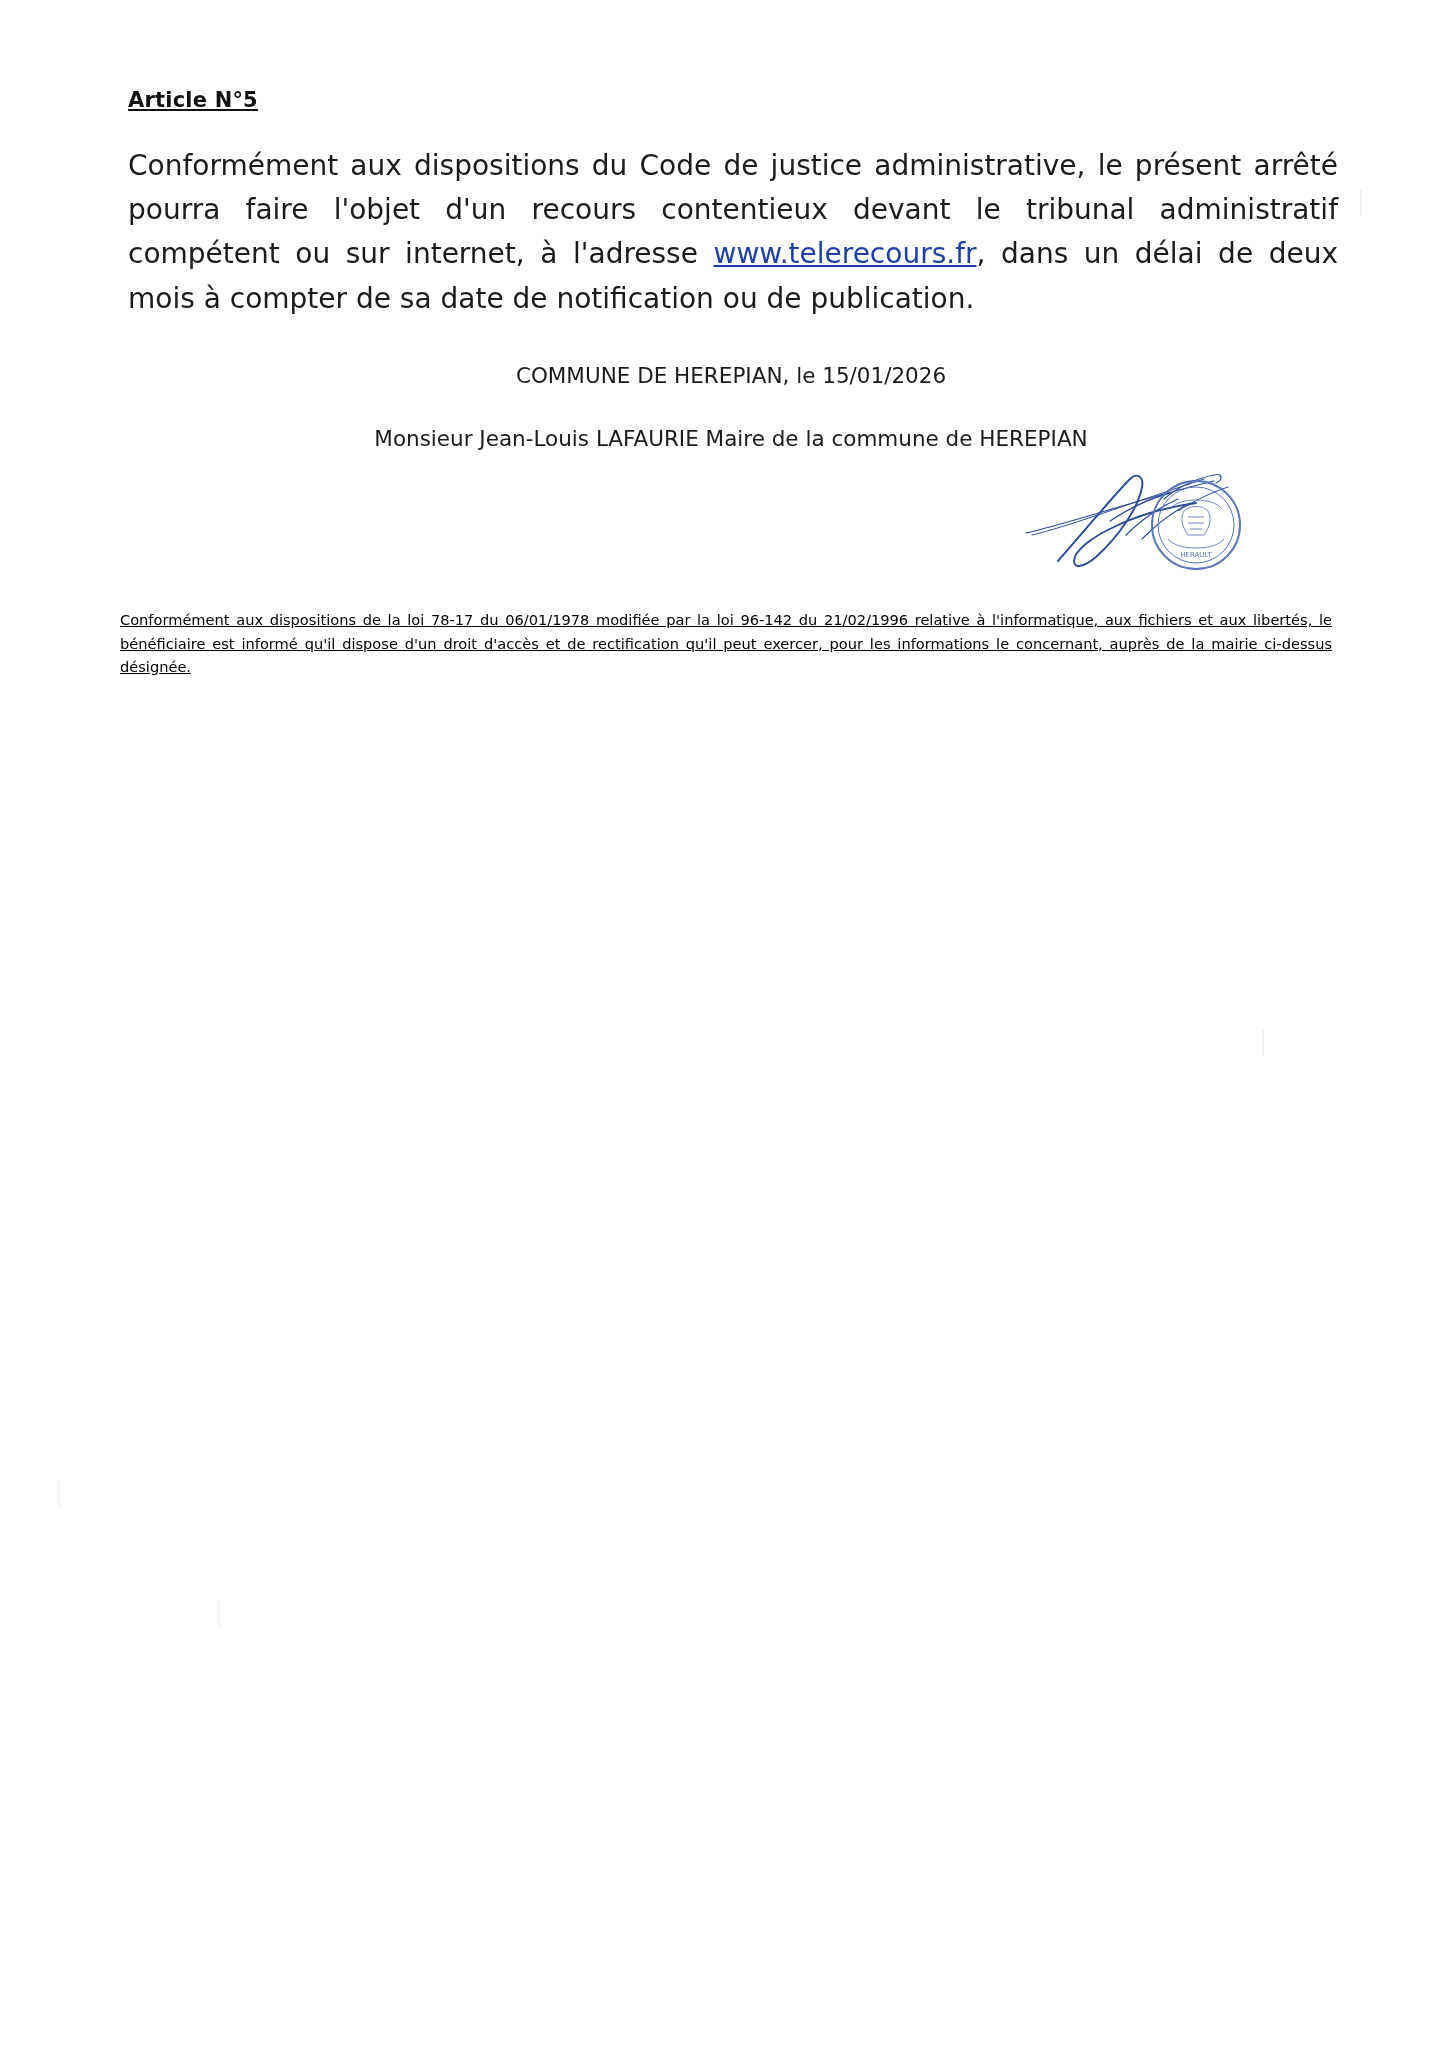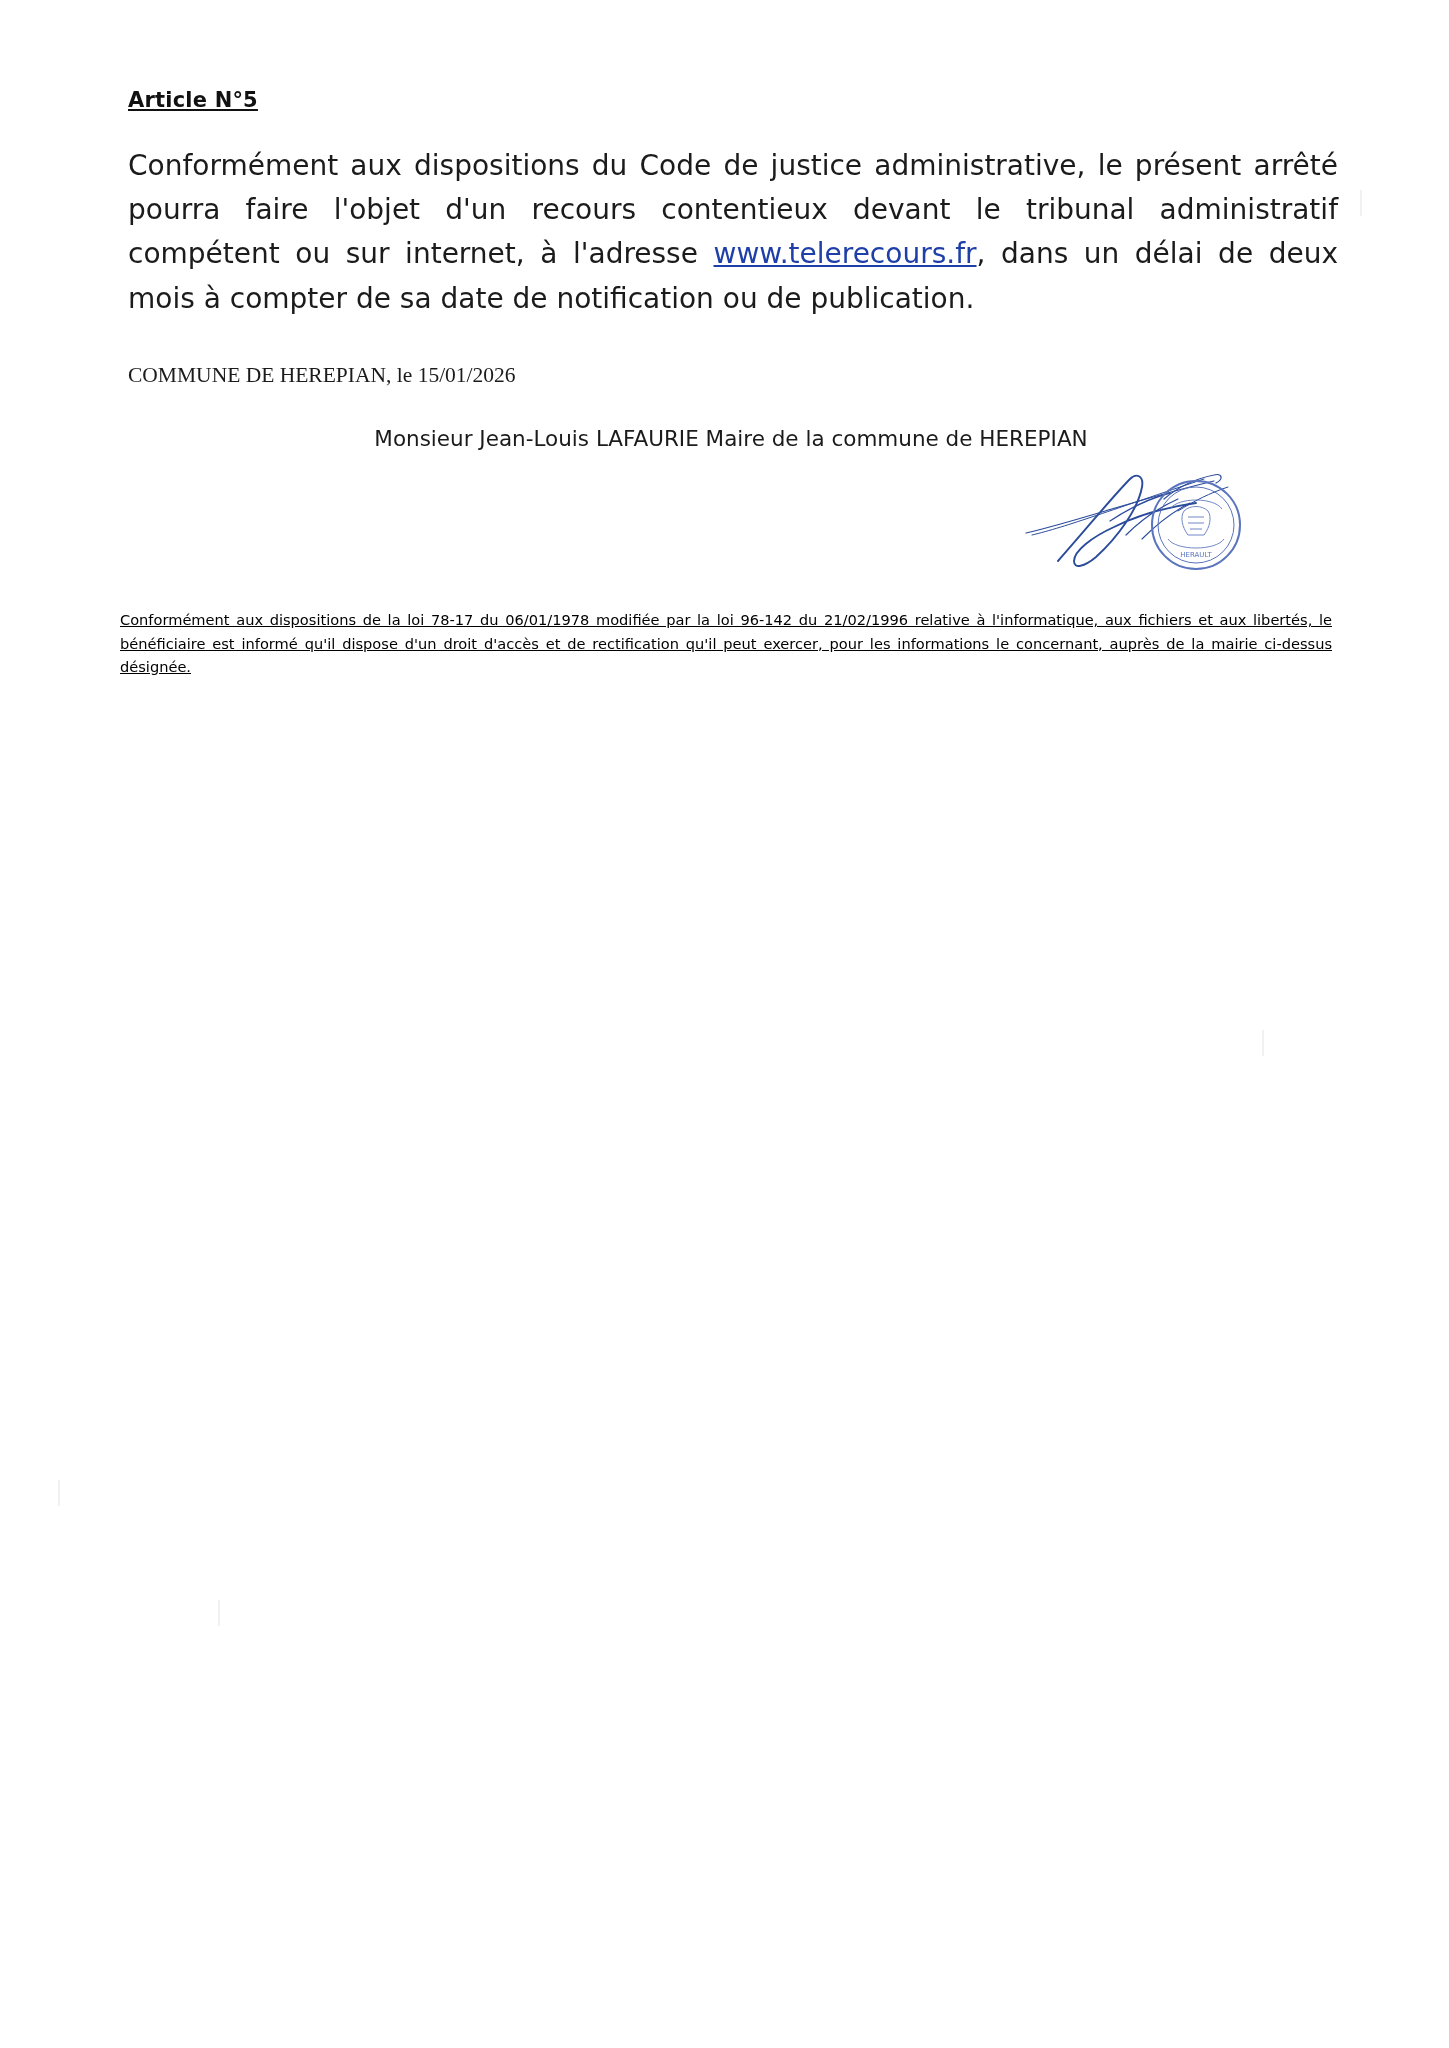--- a/index.html
+++ b/index.html
@@ -41,24 +41,23 @@
     margin: 0;
     color: #1b1b1b;
   }
   .body-par .link {
     color: #1f3fa8;
     text-decoration: underline;
   }
   .place-date {
     margin-top: 42px;
     font-size: 21.5px;
-    text-align: left;
+    text-align: center;
     padding-right: 4px;
     color: #1b1b1b;
-    font-family: Liberation Serif, serif;
   }
   .mayor-line {
     margin-top: 38px;
     font-size: 21.5px;
     text-align: center;
     padding-right: 4px;
     color: #1b1b1b;
   }
   .signature-area {
     position: relative;

